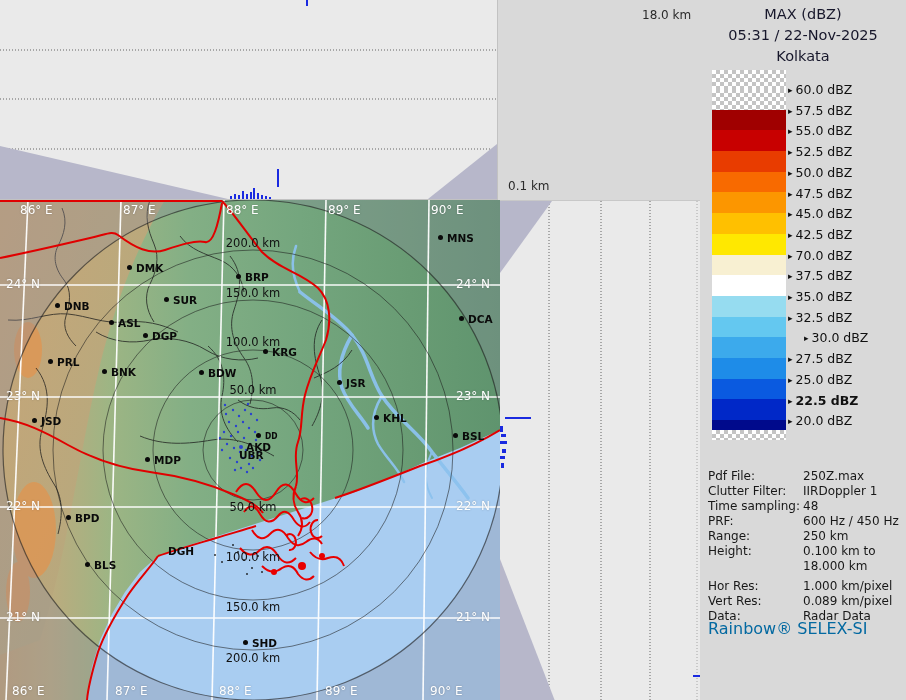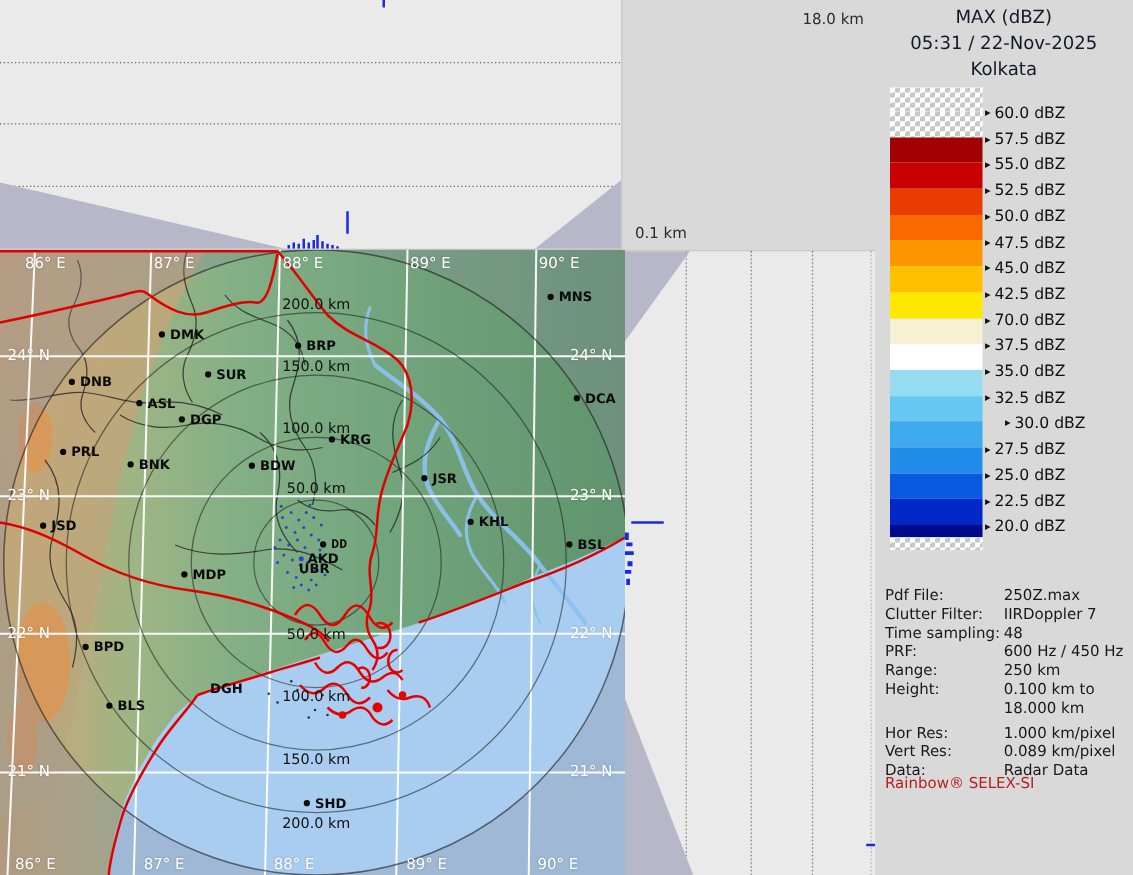--- a/index.html
+++ b/index.html
@@ -28,21 +28,21 @@
   .band{width:74px;}
   .checker{background-image:
      linear-gradient(45deg,#c4c4c4 25%,transparent 25%,transparent 75%,#c4c4c4 75%),
      linear-gradient(45deg,#c4c4c4 25%,#ffffff 25%,#ffffff 75%,#c4c4c4 75%);
      background-size:8px 8px;background-position:0 0,4px 4px;background-color:#fff;}
   .lg-label{position:absolute;left:88px;font-size:12.5px;color:#101010;white-space:nowrap;}
   .lg-label .arrow{font-size:9px;margin-right:3px;vertical-align:1px;color:#101010;}
   .md-row{position:absolute;left:8px;width:196px;font-size:12px;color:#181818;white-space:nowrap;}
   .md-label{position:absolute;left:0;}
   .md-value{position:absolute;left:95px;}
-  #legend-footer{position:absolute;left:8px;top:619px;font-size:12px;color:#b91c1c;}
+  #legend-footer{position:absolute;left:8px;top:619px;font-size:16px;color:#0369a1;}
 </style>
 </head>
 <body>
 
 <div id="app">
 
   <div id="top-strip" class="strip">
     <svg width="497" height="199">
       <g stroke="#444" stroke-width="1" stroke-dasharray="1 2" opacity="0.8">
         <line x1="0" y1="50" x2="497" y2="50"></line>
@@ -341,31 +341,31 @@
         <div class="lg-label" style="top: 185.5px;"><span class="arrow">▸</span><span>47.5 dBZ</span></div>
         <div class="lg-label" style="top: 206.2px;"><span class="arrow">▸</span><span>45.0 dBZ</span></div>
         <div class="lg-label" style="top: 226.9px;"><span class="arrow">▸</span><span>42.5 dBZ</span></div>
         <div class="lg-label" style="top: 247.6px;"><span class="arrow">▸</span><span>70.0 dBZ</span></div>
         <div class="lg-label" style="top: 268.3px;"><span class="arrow">▸</span><span>37.5 dBZ</span></div>
         <div class="lg-label" style="top: 289px;"><span class="arrow">▸</span><span>35.0 dBZ</span></div>
         <div class="lg-label" style="top: 309.7px;"><span class="arrow">▸</span><span>32.5 dBZ</span></div>
         <div class="lg-label" style="top: 330.4px; margin-left: 16px;"><span class="arrow">▸</span><span>30.0 dBZ</span></div>
         <div class="lg-label" style="top: 351.1px;"><span class="arrow">▸</span><span>27.5 dBZ</span></div>
         <div class="lg-label" style="top: 371.8px;"><span class="arrow">▸</span><span>25.0 dBZ</span></div>
-        <div class="lg-label" style="top: 392.5px;"><span class="arrow">▸</span><span>22.5 dBZ</span></div>
+        <div class="lg-label" style="top: 392.5px; font-weight: bold;"><span class="arrow">▸</span><span>22.5 dBZ</span></div>
         <div class="lg-label" style="top: 413.2px;"><span class="arrow">▸</span><span>20.0 dBZ</span></div>
       </div>
     <div id="legend-metadata">
         <div class="md-row" style="top: 469px;">
           <span class="md-label">Pdf File:</span>
           <span class="md-value">250Z.max</span>
         </div>
         <div class="md-row" style="top: 484px;">
           <span class="md-label">Clutter Filter:</span>
-          <span class="md-value">IIRDoppler 7</span>
+          <span class="md-value">IIRDoppler 1</span>
         </div>
         <div class="md-row" style="top: 499px;">
           <span class="md-label">Time sampling:</span>
           <span class="md-value">48</span>
         </div>
         <div class="md-row" style="top: 514px;">
           <span class="md-label">PRF:</span>
           <span class="md-value">600 Hz / 450 Hz</span>
         </div>
         <div class="md-row" style="top: 529px;">

